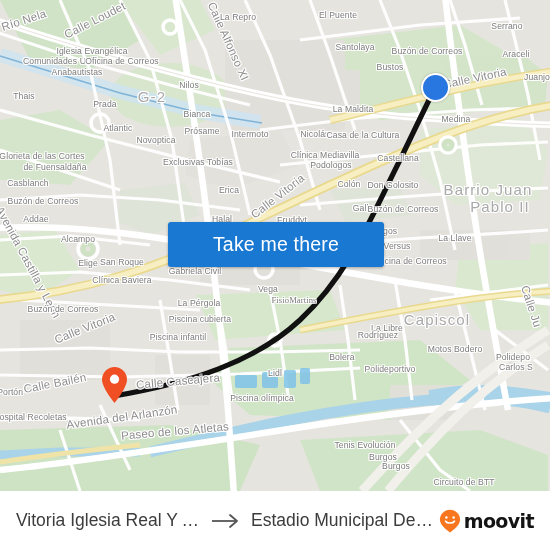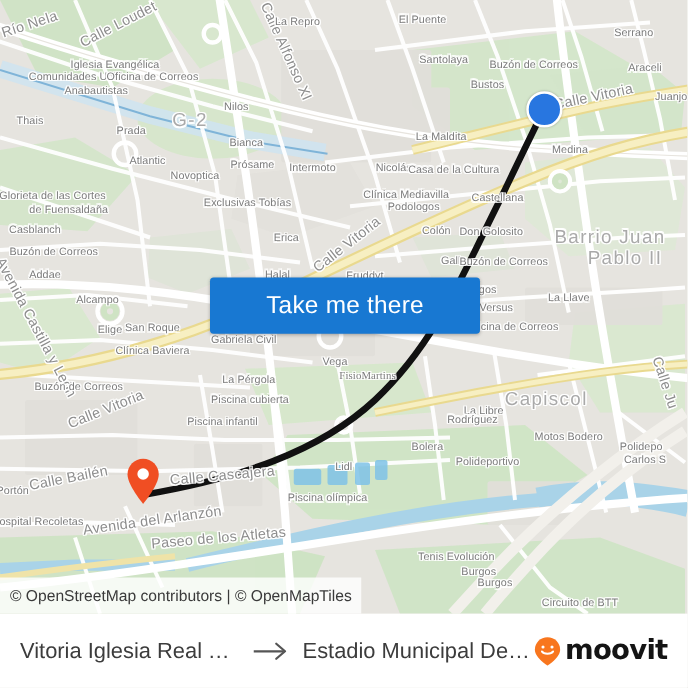--- a/index.html
+++ b/index.html
@@ -169,21 +169,21 @@
   }
   #moovit-logo {
     flex: 0 0 auto;
     display: flex;
     align-items: center;
     gap: 3px;
     margin-right: 6px;
   }
   #moovit-logo .wordmark {
     font-family: "DejaVu Sans", sans-serif;
-    font-size: 22px;
+    font-size: 19px;
     font-weight: bold;
     color: #141414;
     letter-spacing: -0.6px;
   }
 </style>
 </head>
 <body>
 
 <div id="app">
 
@@ -419,23 +419,20 @@
       <path d="M14.5,1 C7.6,1 2,6.6 2,13.5 C2,22 14.5,37 14.5,37 C14.5,37 27,22 27,13.5 C27,6.6 21.4,1 14.5,1 Z" fill="#F04E23"></path>
       <circle cx="14.5" cy="13.2" r="4.6" fill="#ffffff"></circle>
     </svg>
 
     <div id="dest-dot">
       <div class="ring"></div>
     </div>
 
     <button id="take-me-there">Take me there</button>
 
-    <div id="attribution" style="width: 289.422px;">
-      <span class="attr-text">© OpenStreetMap contributors | © OpenMapTiles</span>
-    </div>
   </div>
 
   <div id="footer">
     <div id="route-title">
       <span class="endpoint">Vitoria Iglesia Real Y A...</span>
       <svg class="arrow-icon" width="30" height="16" viewBox="0 0 30 16">
         <line x1="1" y1="8" x2="25" y2="8" stroke="#555555" stroke-width="1.8"></line>
         <polyline points="19,2 26,8 19,14" fill="none" stroke="#555555" stroke-width="1.8" stroke-linecap="round" stroke-linejoin="round"></polyline>
       </svg>
       <span class="endpoint">Estadio Municipal De El ...</span>

